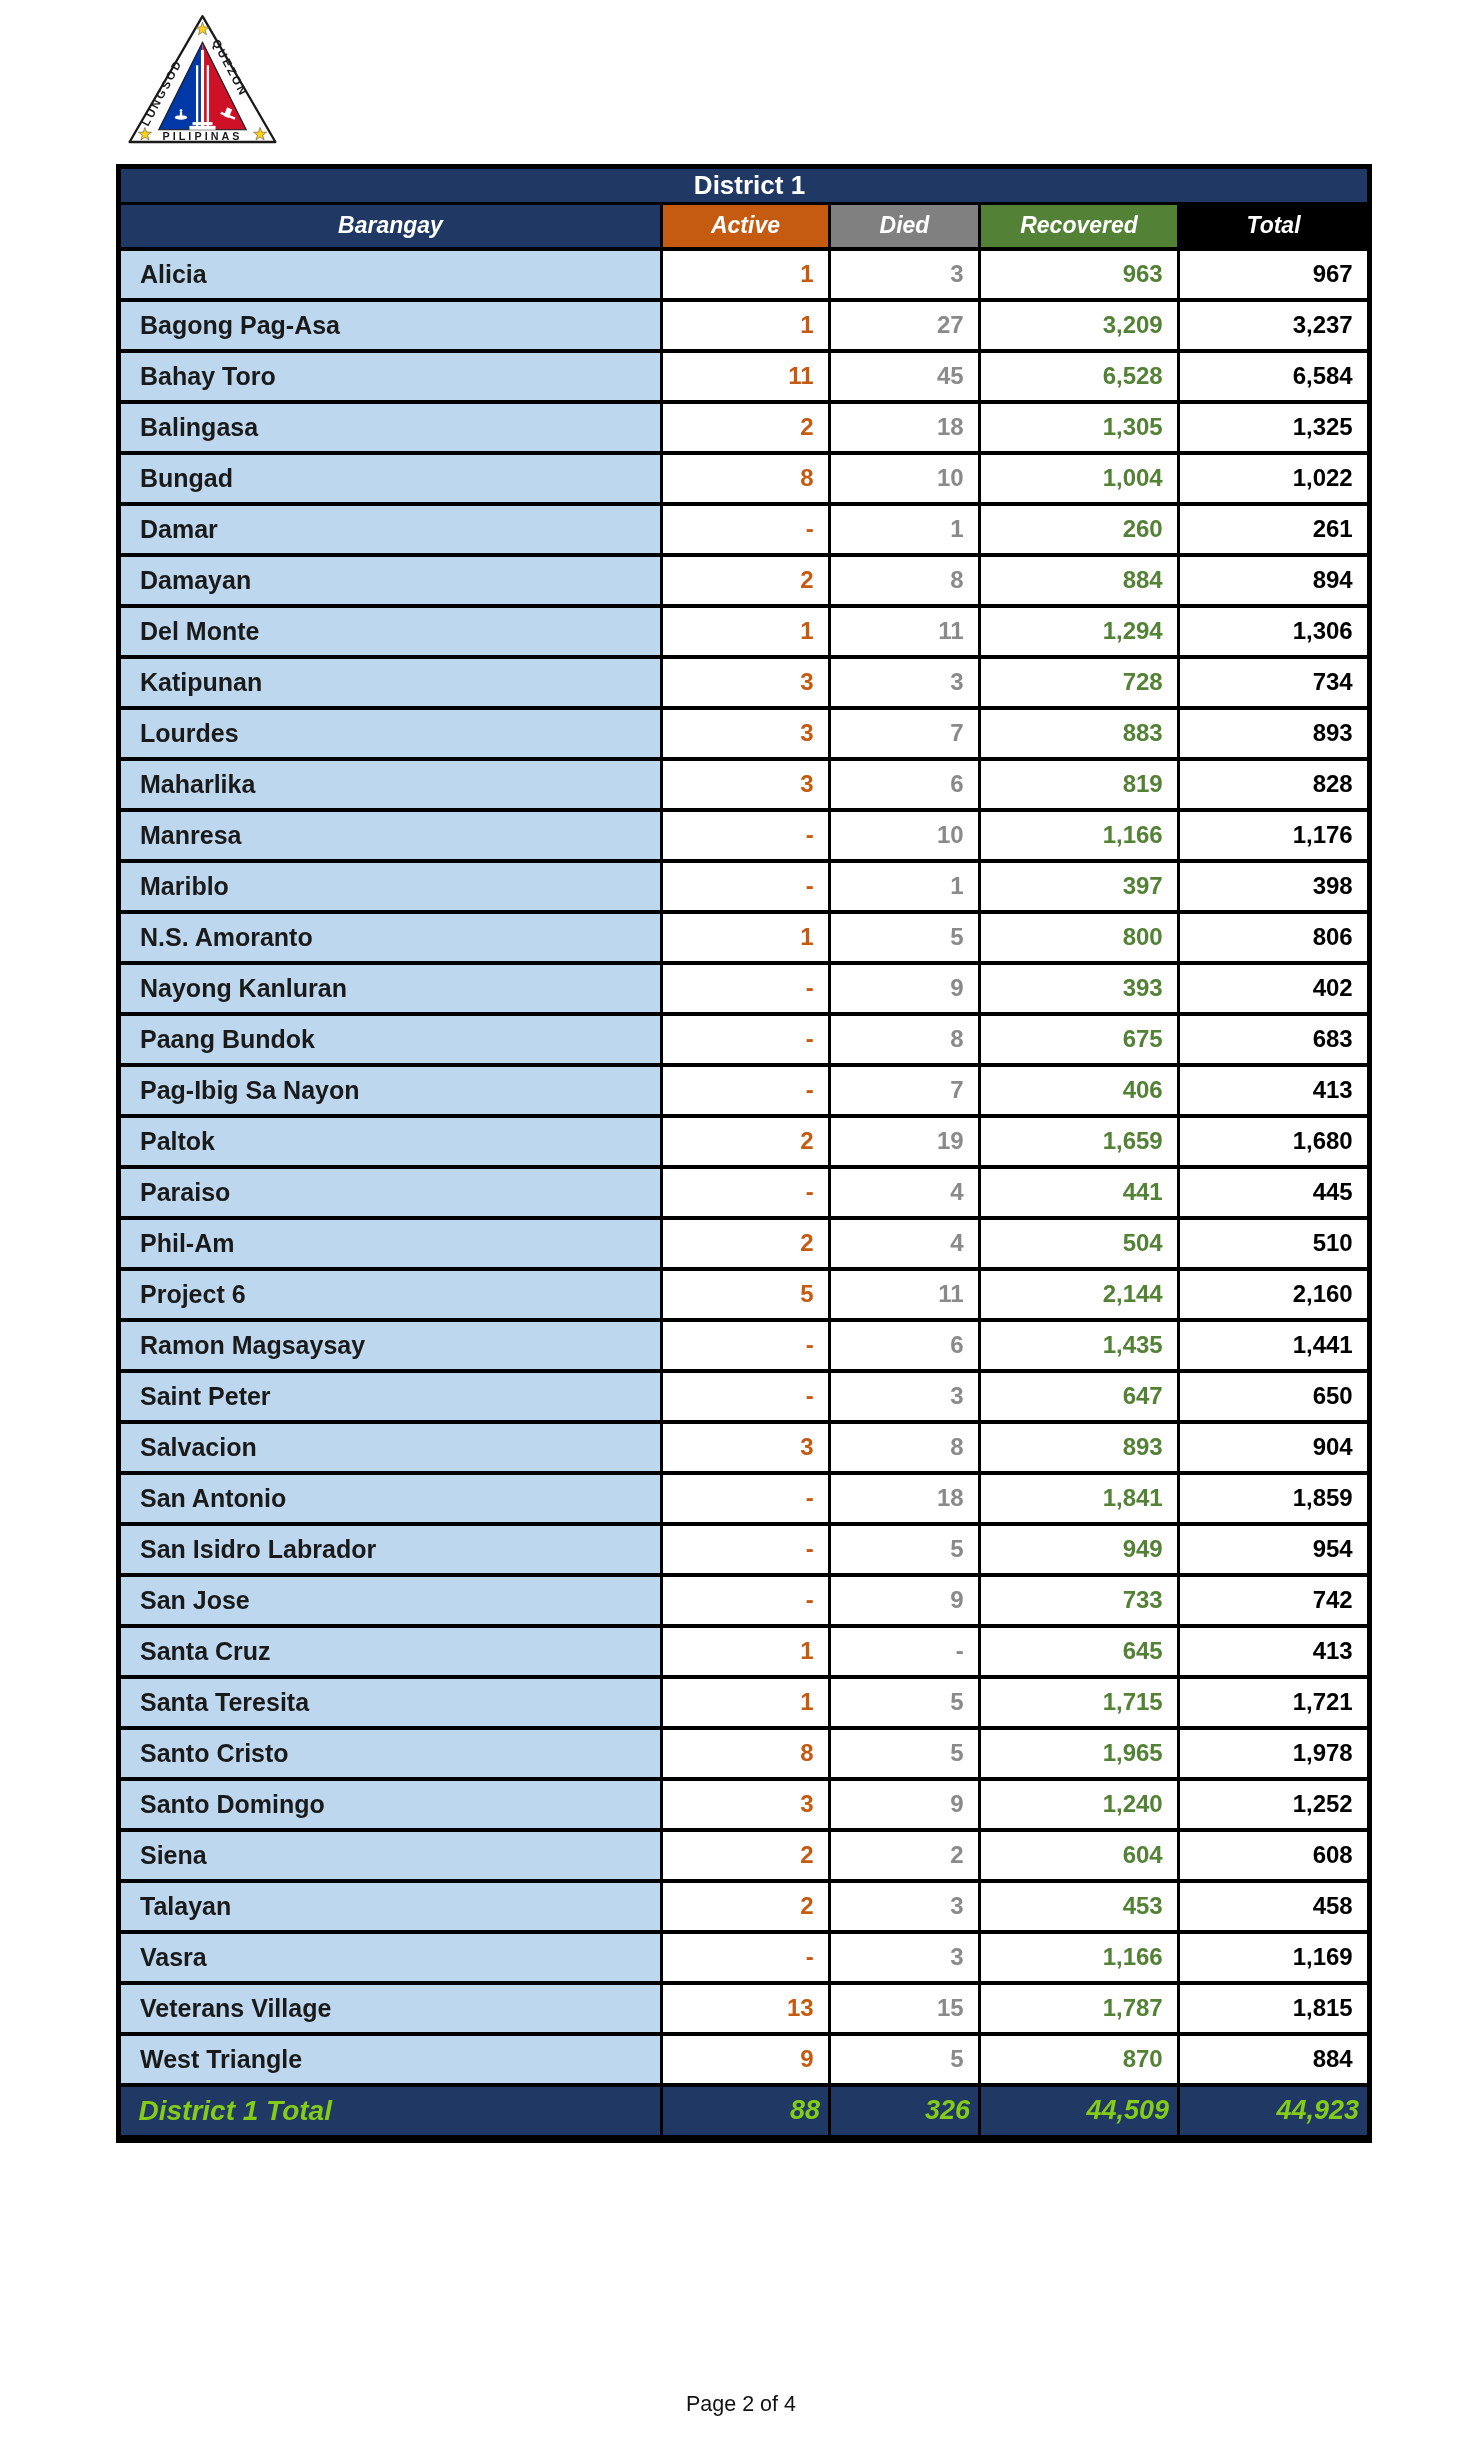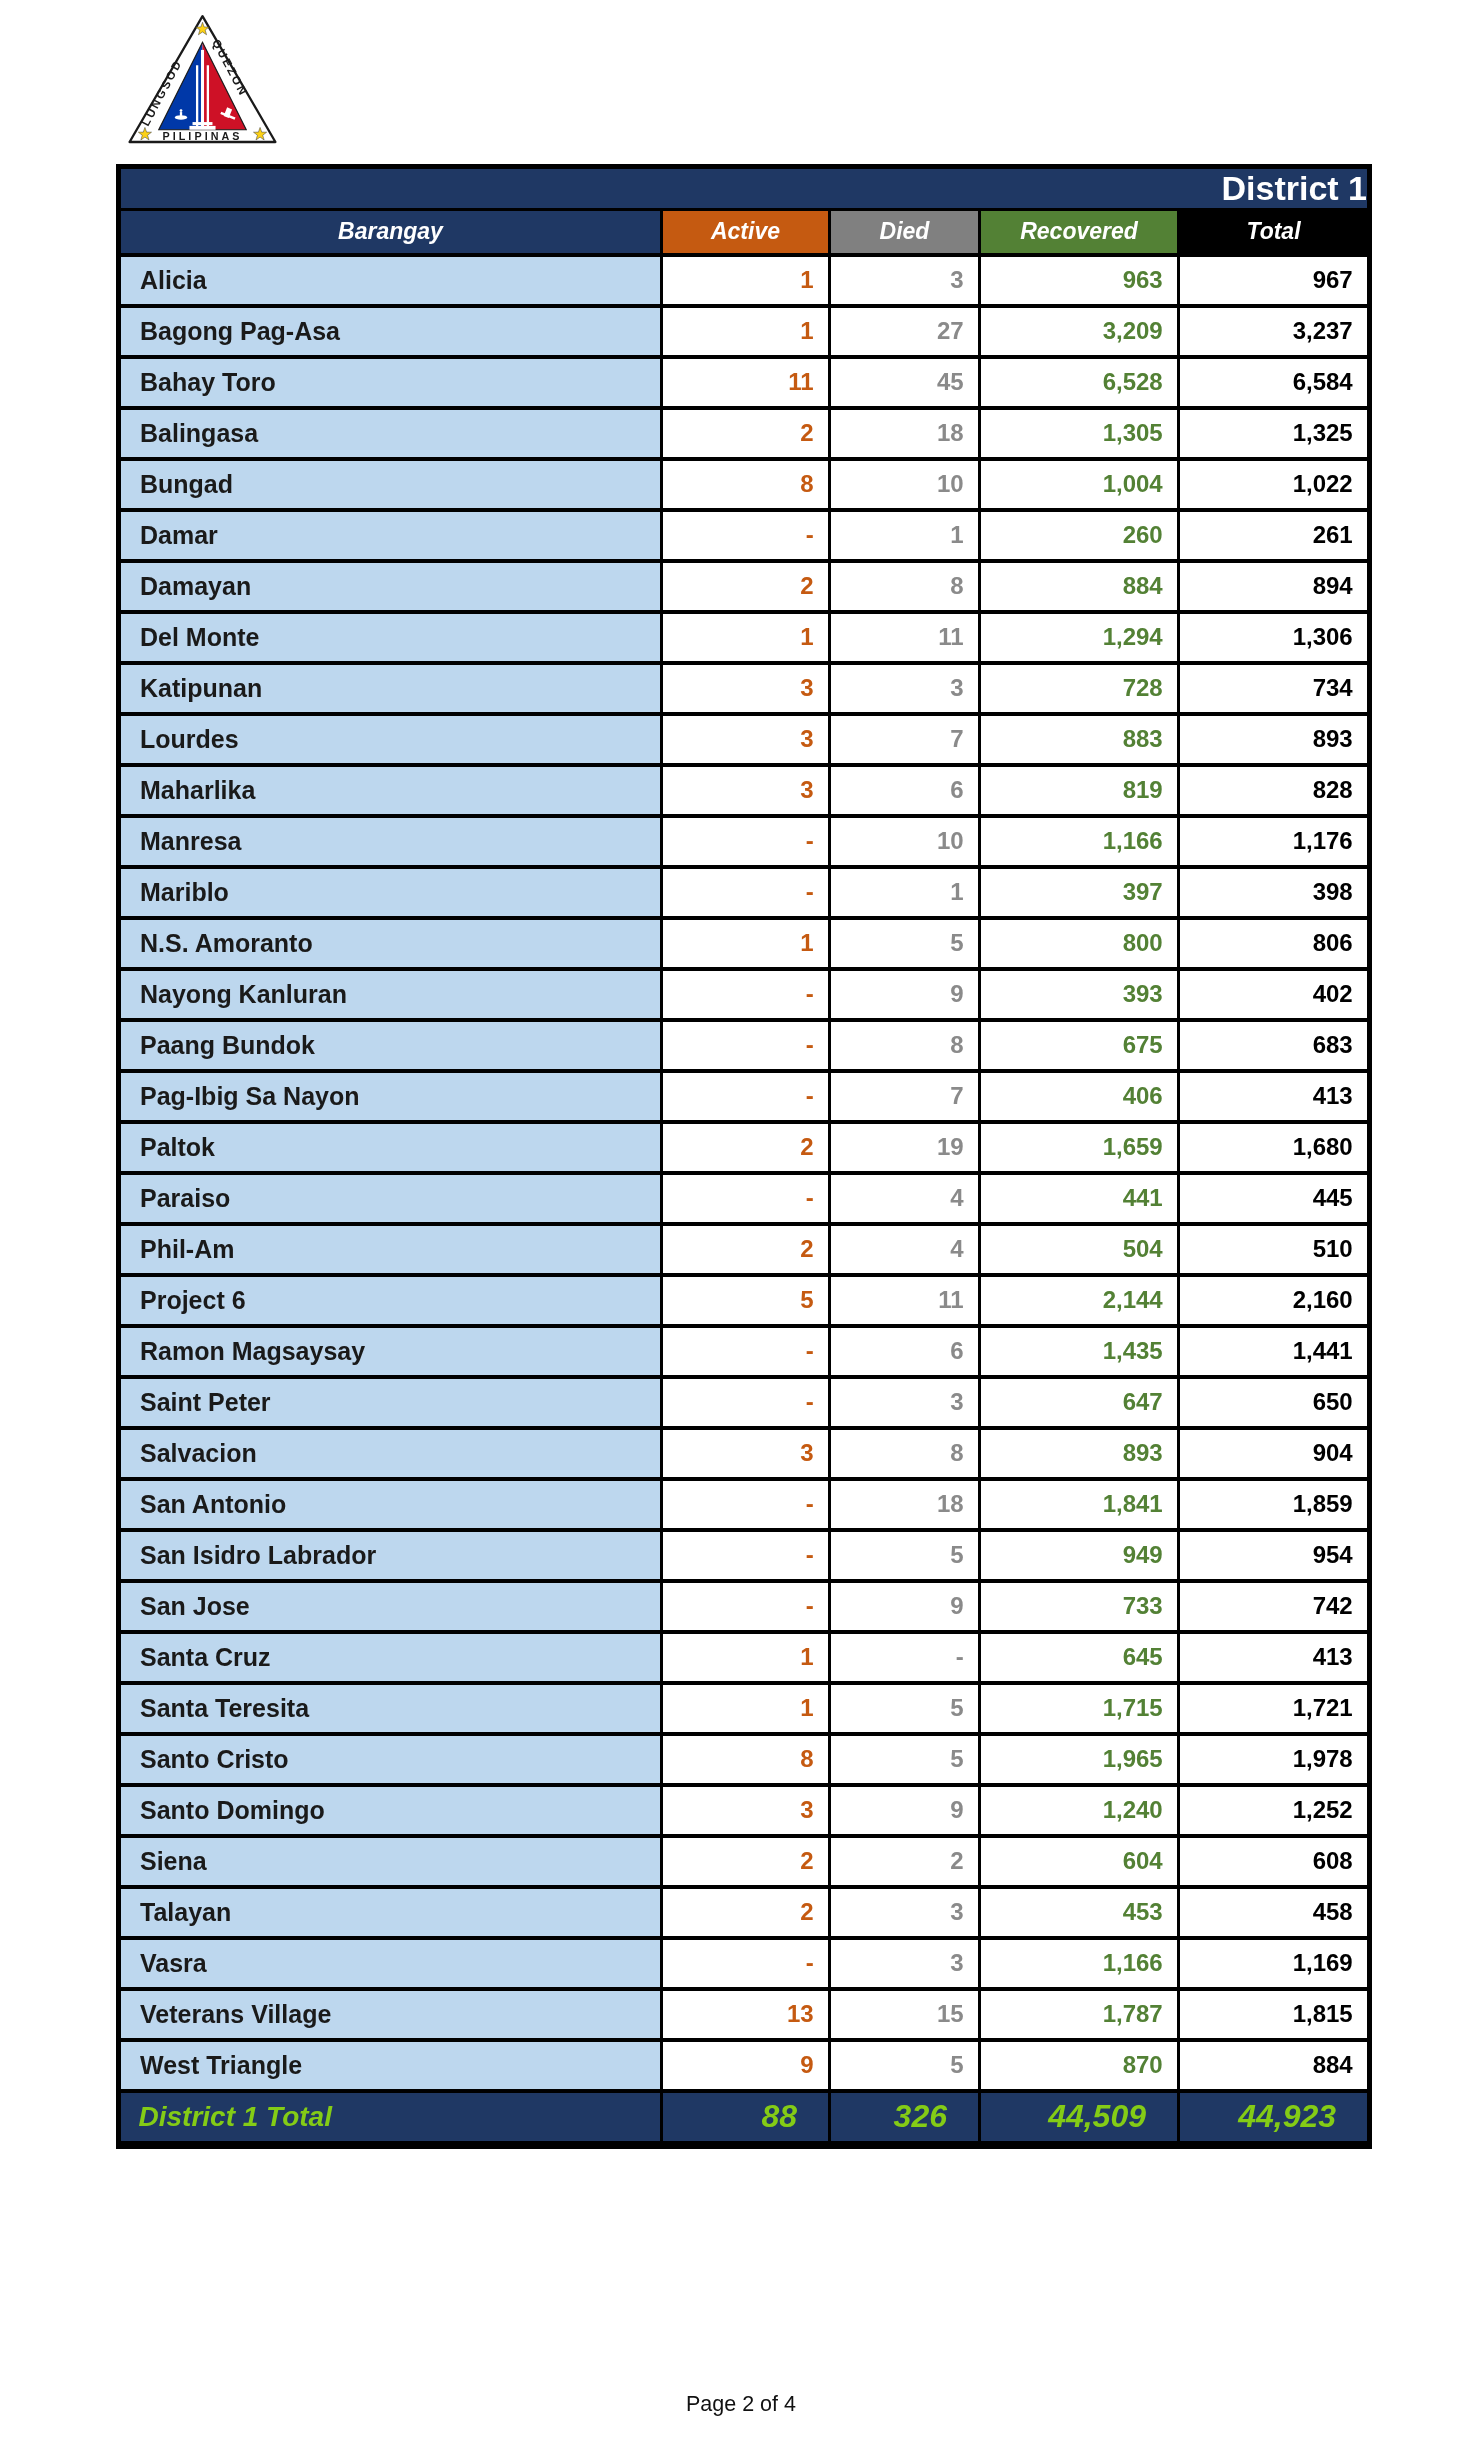--- a/index.html
+++ b/index.html
@@ -54,23 +54,23 @@
   }
   table.covid th, table.covid td {
     border: 3.2px solid #000;
     overflow: hidden;
     white-space: nowrap;
   }
   tr.district-band th {
     height: 37px;
     background: var(--navy, #1F3864);
     color: #fff;
-    font-size: 34px;
-    font-weight: bold;
-    text-align: right;
+    font-size: 26px;
+    font-weight: bold;
+    text-align: center;
     padding-left: 11px;
     border-bottom-width: 2.4px;
   }
   tr.col-headers th {
     height: 45px;
     color: #fff;
     font-size: 23px;
     font-weight: bold;
     font-style: italic;
     text-align: center;
@@ -109,23 +109,23 @@
     font-weight: bold;
     font-style: italic;
     border-top-width: 4px;
   }
   td.total-label {
     font-size: 28px;
     text-align: left;
     padding-left: 17.5px;
   }
   td.total-num {
-    font-size: 32px;
+    font-size: 27px;
     text-align: right;
-    padding-right: 31px;
+    padding-right: 8px;
   }
 
   
   .page-footer {
     position: absolute;
     top: 2392px;
     left: 0;
     width: 100%;
     text-align: center;
     font-size: 21.5px;

